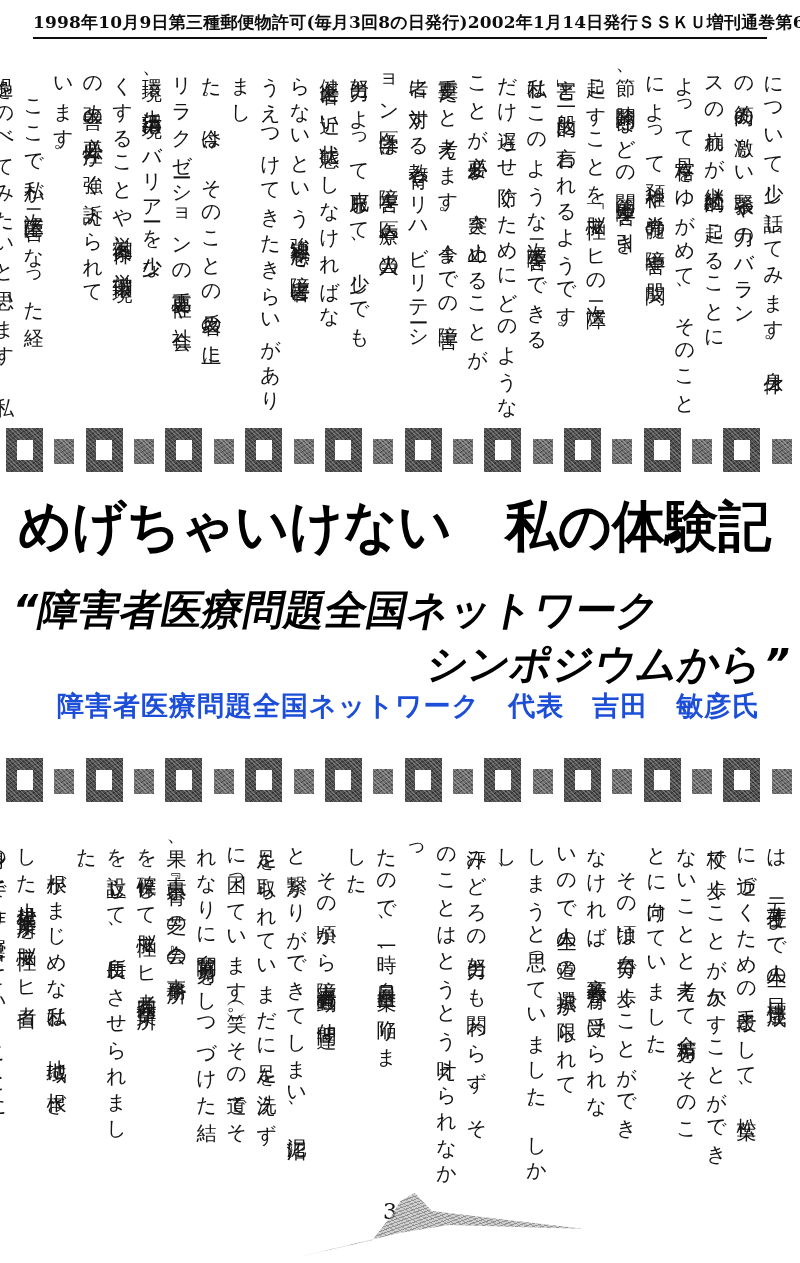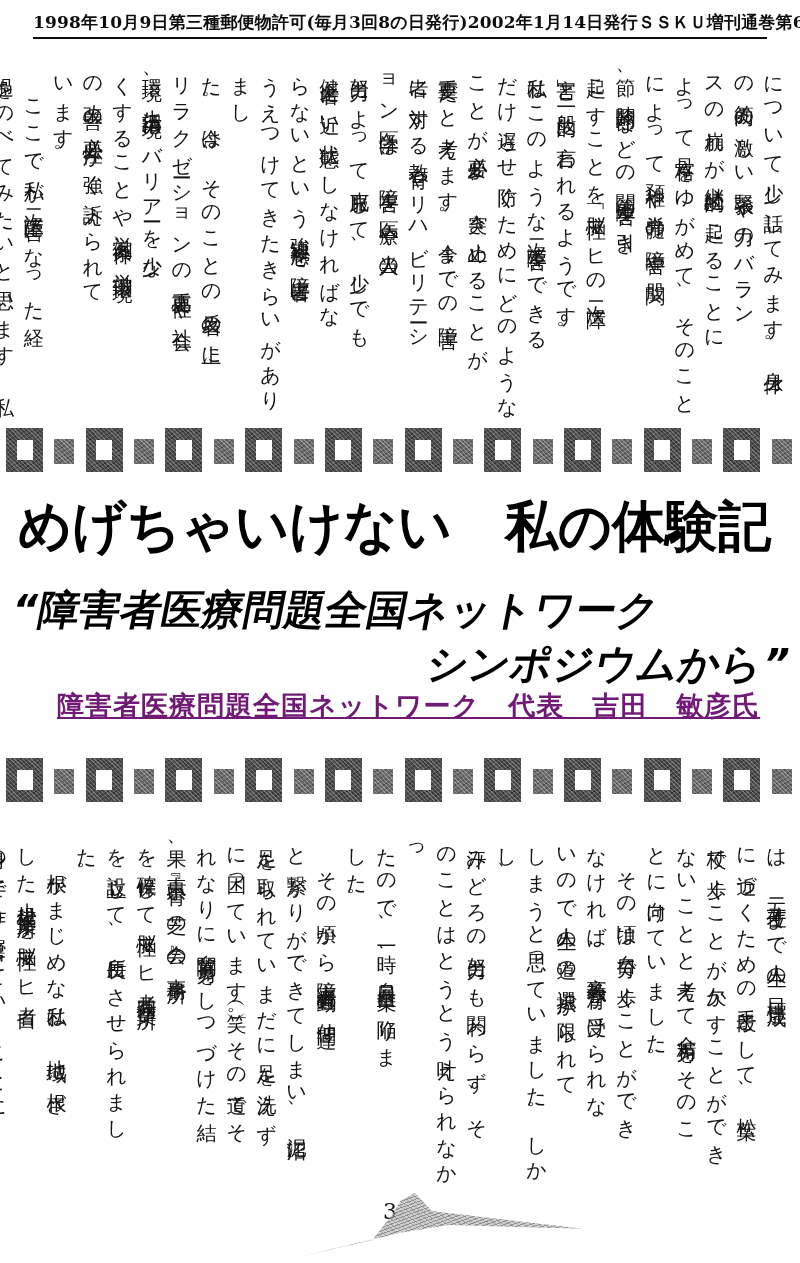--- a/index.html
+++ b/index.html
@@ -119,23 +119,22 @@
     white-space: nowrap;
     transform: skewX(-11deg);
   }
   .attribution {
     position: absolute;
     top: 688px; left: 57px;
     font-family: "DejaVu Sans", "Liberation Sans", sans-serif;
     font-weight: 700;
     font-size: 27px;
     letter-spacing: 1px;
-    color: #701a75;
-    white-space: nowrap;
-    text-decoration: underline;
+    color: #1d4ed8;
+    white-space: nowrap;
   }
 
   
   .page-number {
     position: absolute;
     top: 1199px; left: 330px;
     width: 120px;
     text-align: center;
     font-size: 22px;
     color: #111;

